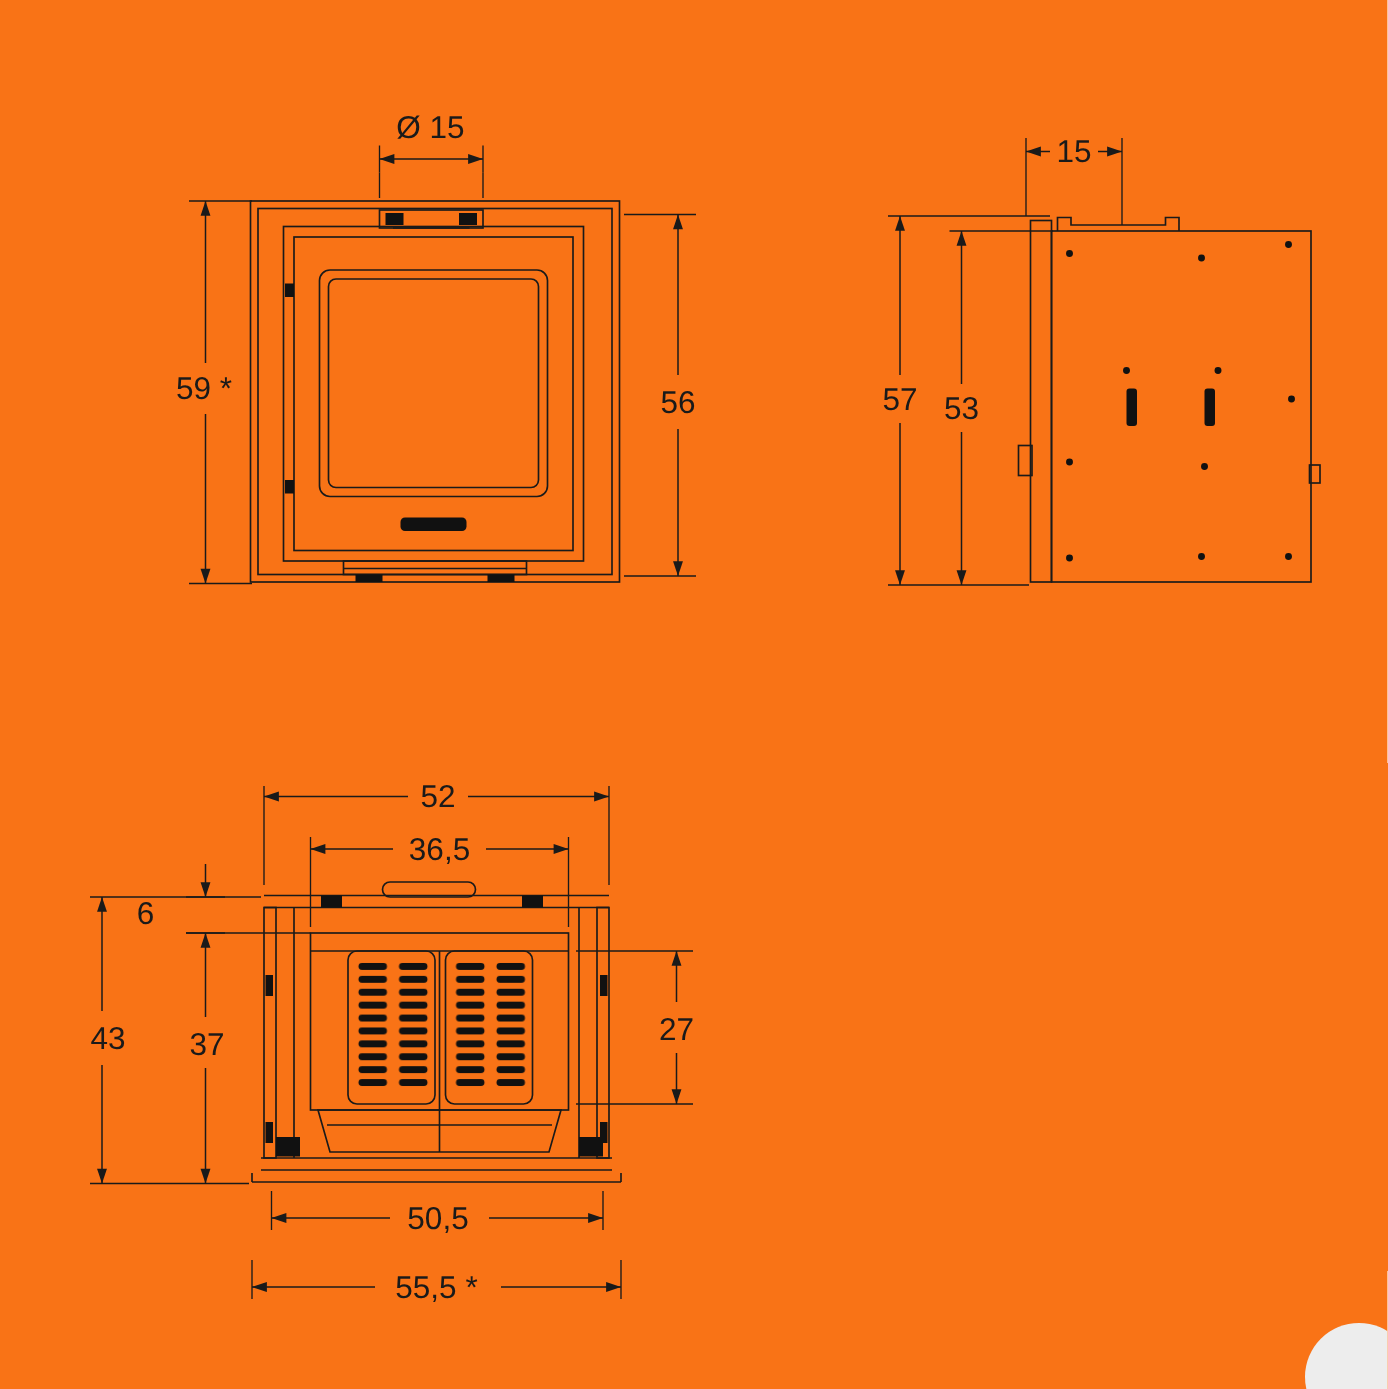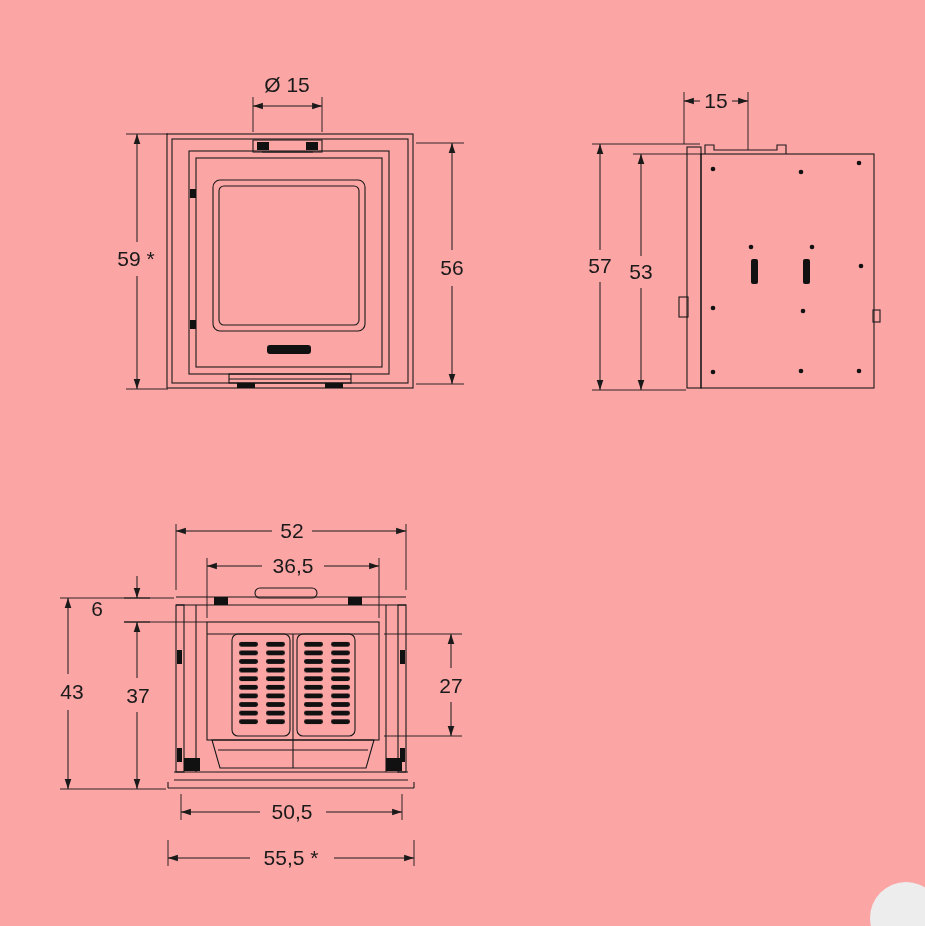--- a/index.html
+++ b/index.html
@@ -1,16 +1,16 @@
 <!DOCTYPE html>
 <html><head>
 <meta charset="utf-8">
 <style>
   html,body{margin:0;padding:0;background:#ffffff;}
-  .sheet{width:925px;height:926px;position:relative;background:#fca5a5;overflow:hidden;
+  .sheet{width:925px;height:926px;position:relative;background:#f97316;overflow:hidden;
          font-family:"Liberation Sans",sans-serif;}
   svg{display:block;}
   .ln{stroke:#1a1a1a;stroke-width:1.1;fill:none;}
   .ext{stroke:#1a1a1a;stroke-width:0.9;fill:none;}
   .dimln{stroke:#1a1a1a;stroke-width:1;fill:none;}
   .blk{fill:#111111;stroke:none;}
   .dim{font-family:"Liberation Sans",sans-serif;font-size:21px;fill:#1a1a1a;}
   .mid{text-anchor:middle;}
 </style>
 </head>

